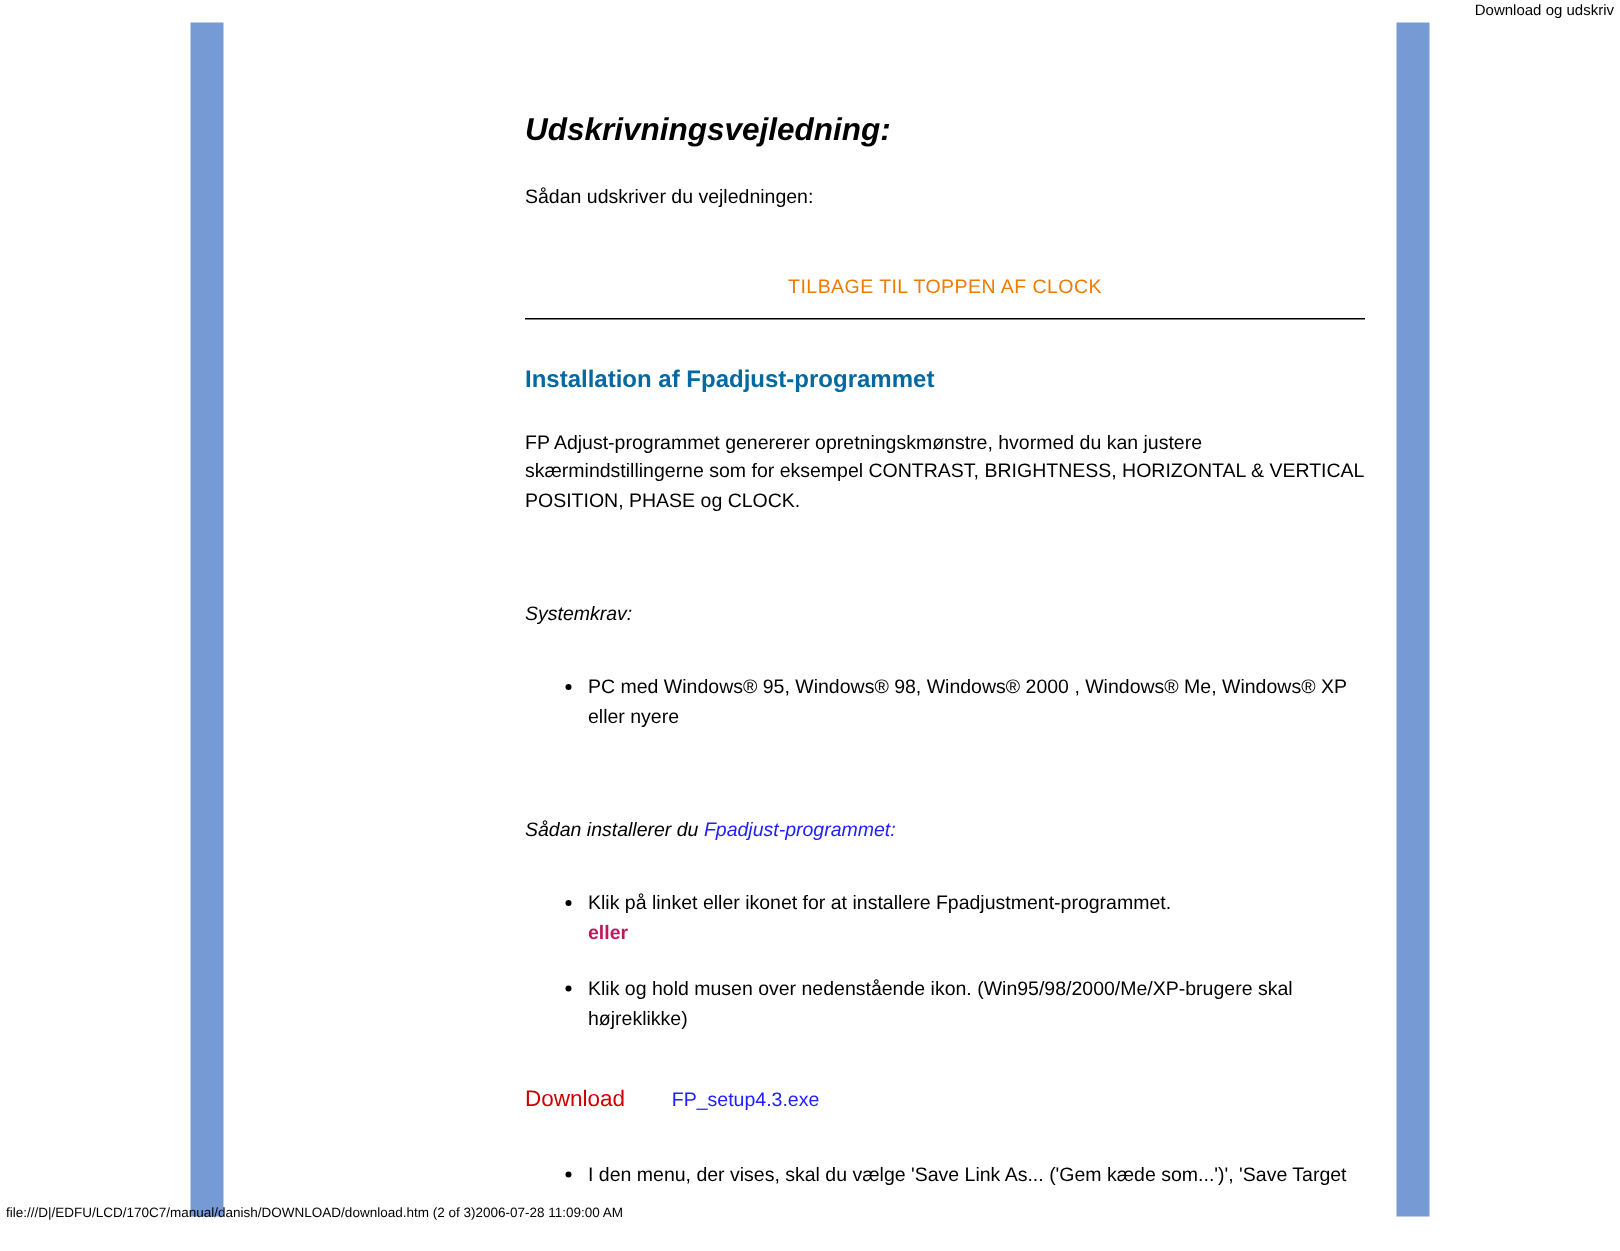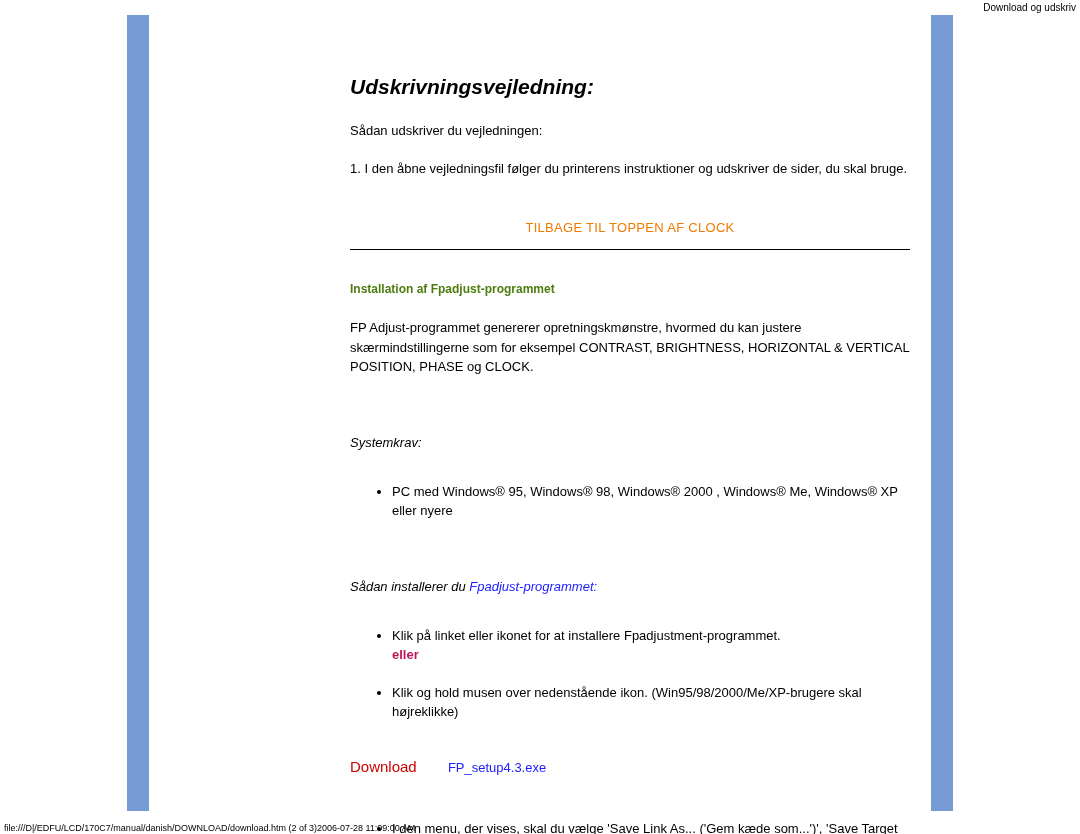--- a/index.html
+++ b/index.html
@@ -58,23 +58,23 @@
     text-decoration: none;
     font-weight: normal;
     letter-spacing: 0.3px;
   }
   hr.sep {
     border: none;
     border-top: 1px solid #000;
     margin: 4px 0 32px 0;
   }
   .section-heading-blue {
-    color: #4d7c0f;
+    color: #0369a1;
     font-weight: bold;
-    font-size: 12px;
+    font-size: 16px;
     margin-bottom: 22px;
   }
   .sub-italic {
     font-style: italic;
     font-size: 13px;
     margin-top: 58px;
     margin-bottom: 18px;
   }
   .sub-italic .blue-run { color: #2020ff; }
   ul.bulleted {
@@ -84,58 +84,57 @@
   }
   ul.bulleted li {
     font-size: 13px;
     line-height: 1.5;
     margin-bottom: 4px;
     padding-top: 14px;
   }
   .red-text { color: #be185d; font-weight: bold; }
   .download-row {
     margin-top: 36px;
-    margin-bottom: 30px;
+    margin-bottom: 18px;
     font-size: 14px;
   }
   .download-row .dl-label {
     color: #d00000;
     font-weight: normal;
     font-size: 15px;
     display: inline-block;
     min-width: 82px;
   }
   .download-row .dl-file {
     color: #2020ff;
     font-size: 13px;
     text-decoration: none;
     margin-left: 12px;
   }
   .footer-path {
     position: absolute;
-    bottom: 1px;
+    bottom: 21px;
     left: 4px;
     font-size: 9px;
     color: #000;
   }
 </style>
 </head>
 <body>
 
 <div class="header-label">Download og udskriv</div>
 
 <div class="outer-wrap">
   <div class="blue-strip blue-left"></div>
   <div class="blue-strip blue-right"></div>
 
   <div class="content-area">
 
     <div class="section-heading-italic">Udskrivningsvejledning:</div>
     <div class="para">Sådan udskriver du vejledningen:</div>
-    <div class="para">1. I den åbne vejledningsfil følger du printerens instruktioner og udskriver de sider, du skal bruge.</div>
 
     <div class="back-link">
       <a href="#">TILBAGE TIL TOPPEN AF CLOCK</a>
     </div>
 
     <hr class="sep">
 
     <div class="section-heading-blue">Installation af Fpadjust-programmet</div>
     <div class="para">FP Adjust-programmet genererer opretningskmønstre, hvormed du kan justere skærmindstillingerne som for eksempel CONTRAST, BRIGHTNESS, HORIZONTAL &amp; VERTICAL POSITION, PHASE og CLOCK.</div>
 

